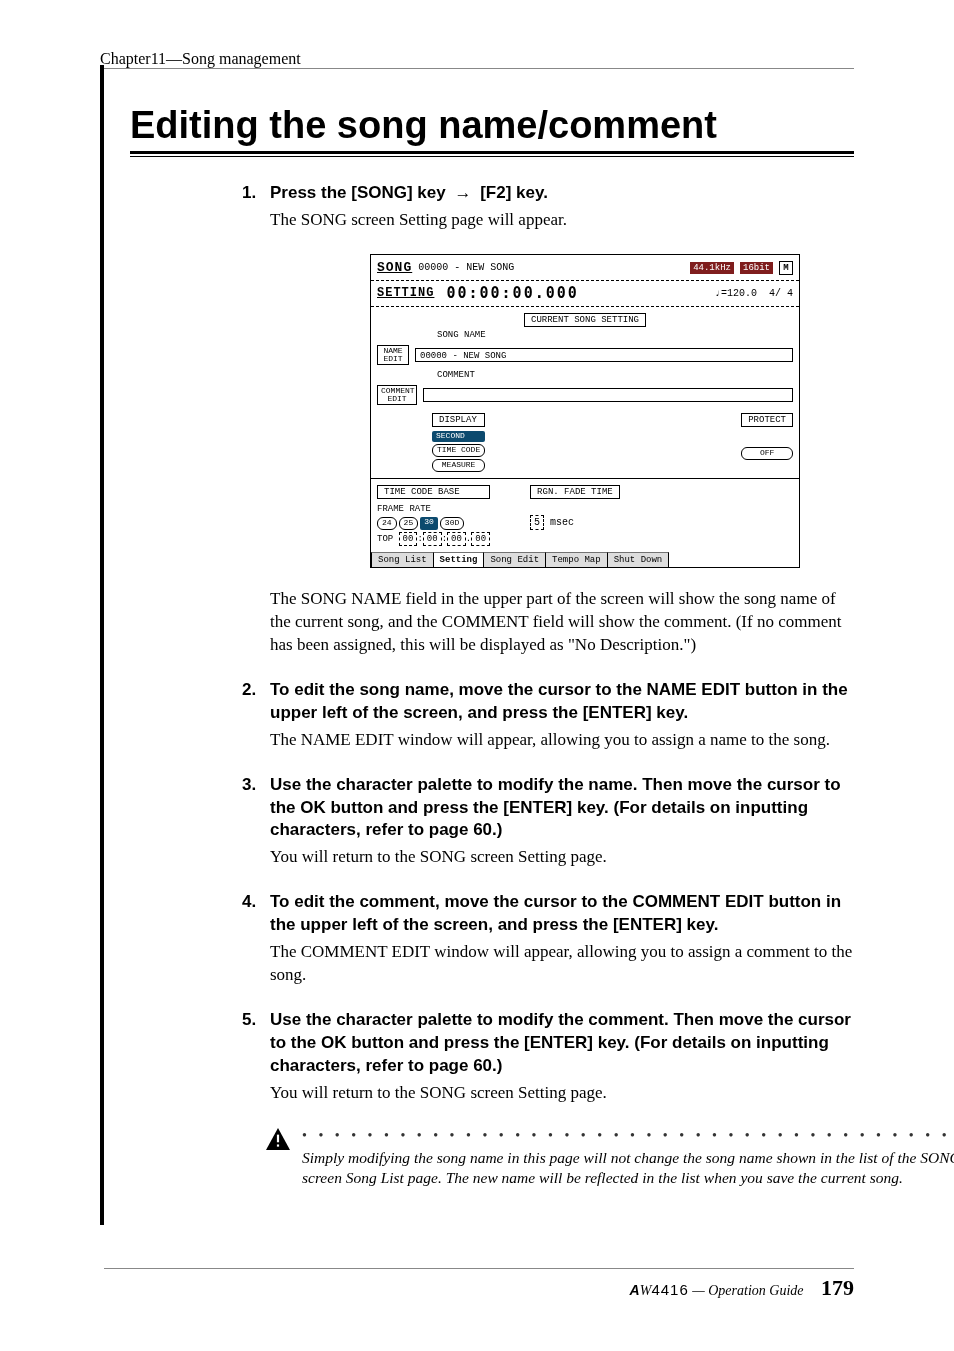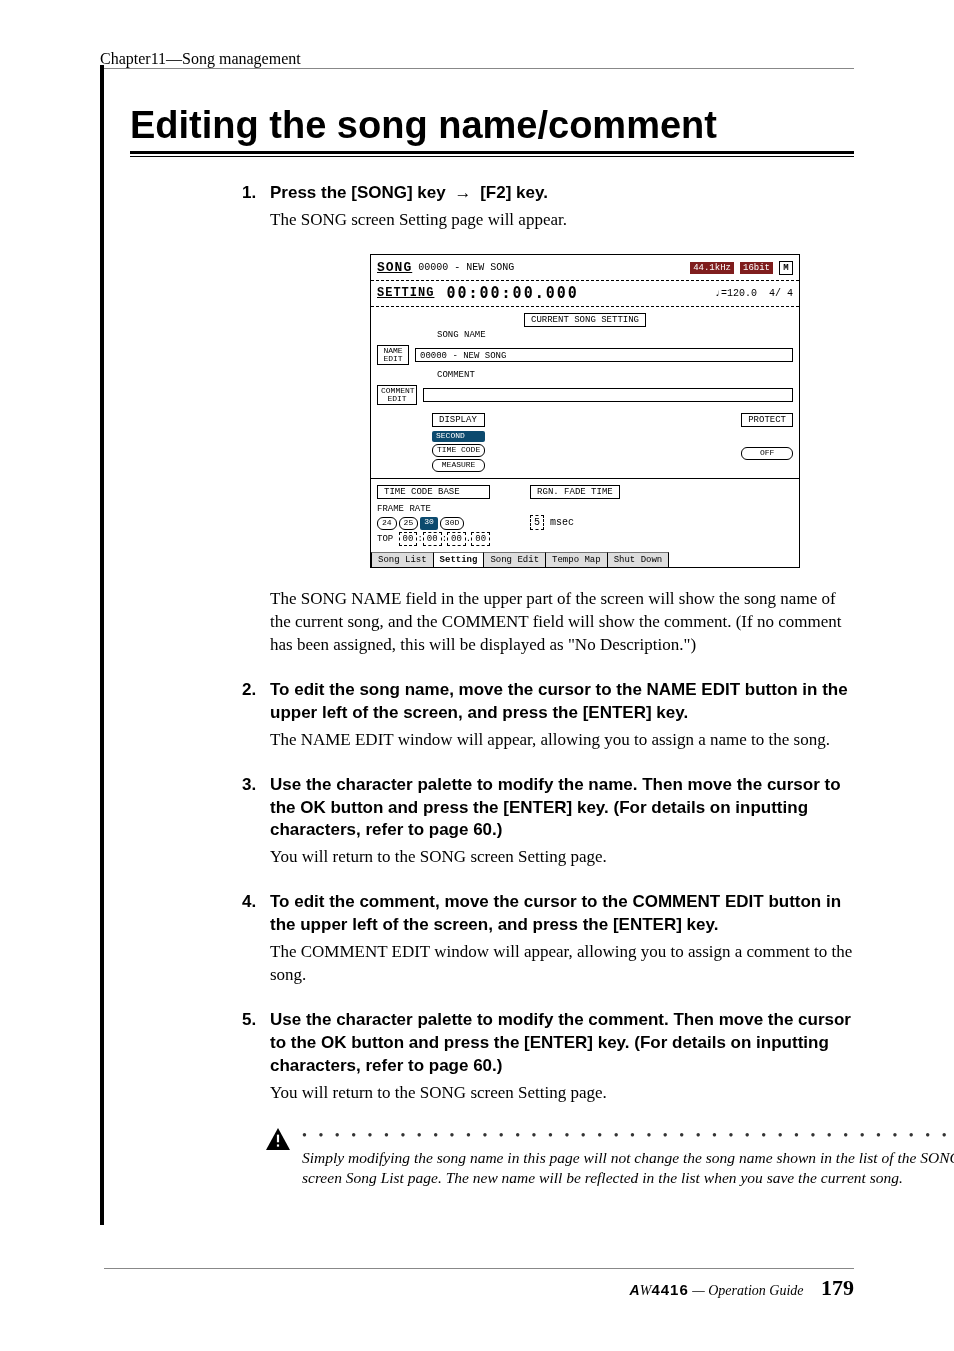--- a/index.html
+++ b/index.html
@@ -225,21 +225,21 @@
     width: 750px;
     border-top: 1px solid #888;
     padding-top: 6px;
     text-align: right;
     font-size: 14px;
     font-style: italic;
   }
   .footer .model {
     font-family: Arial, sans-serif;
     font-style: normal;
-    font-weight: bold;
+    font-weight: normal;
     letter-spacing: 1px;
     font-size: 15px;
   }
   .footer .pnum {
     font-style: normal;
     font-weight: bold;
     font-size: 22px;
     margin-left: 14px;
   }
   .m-icon {

